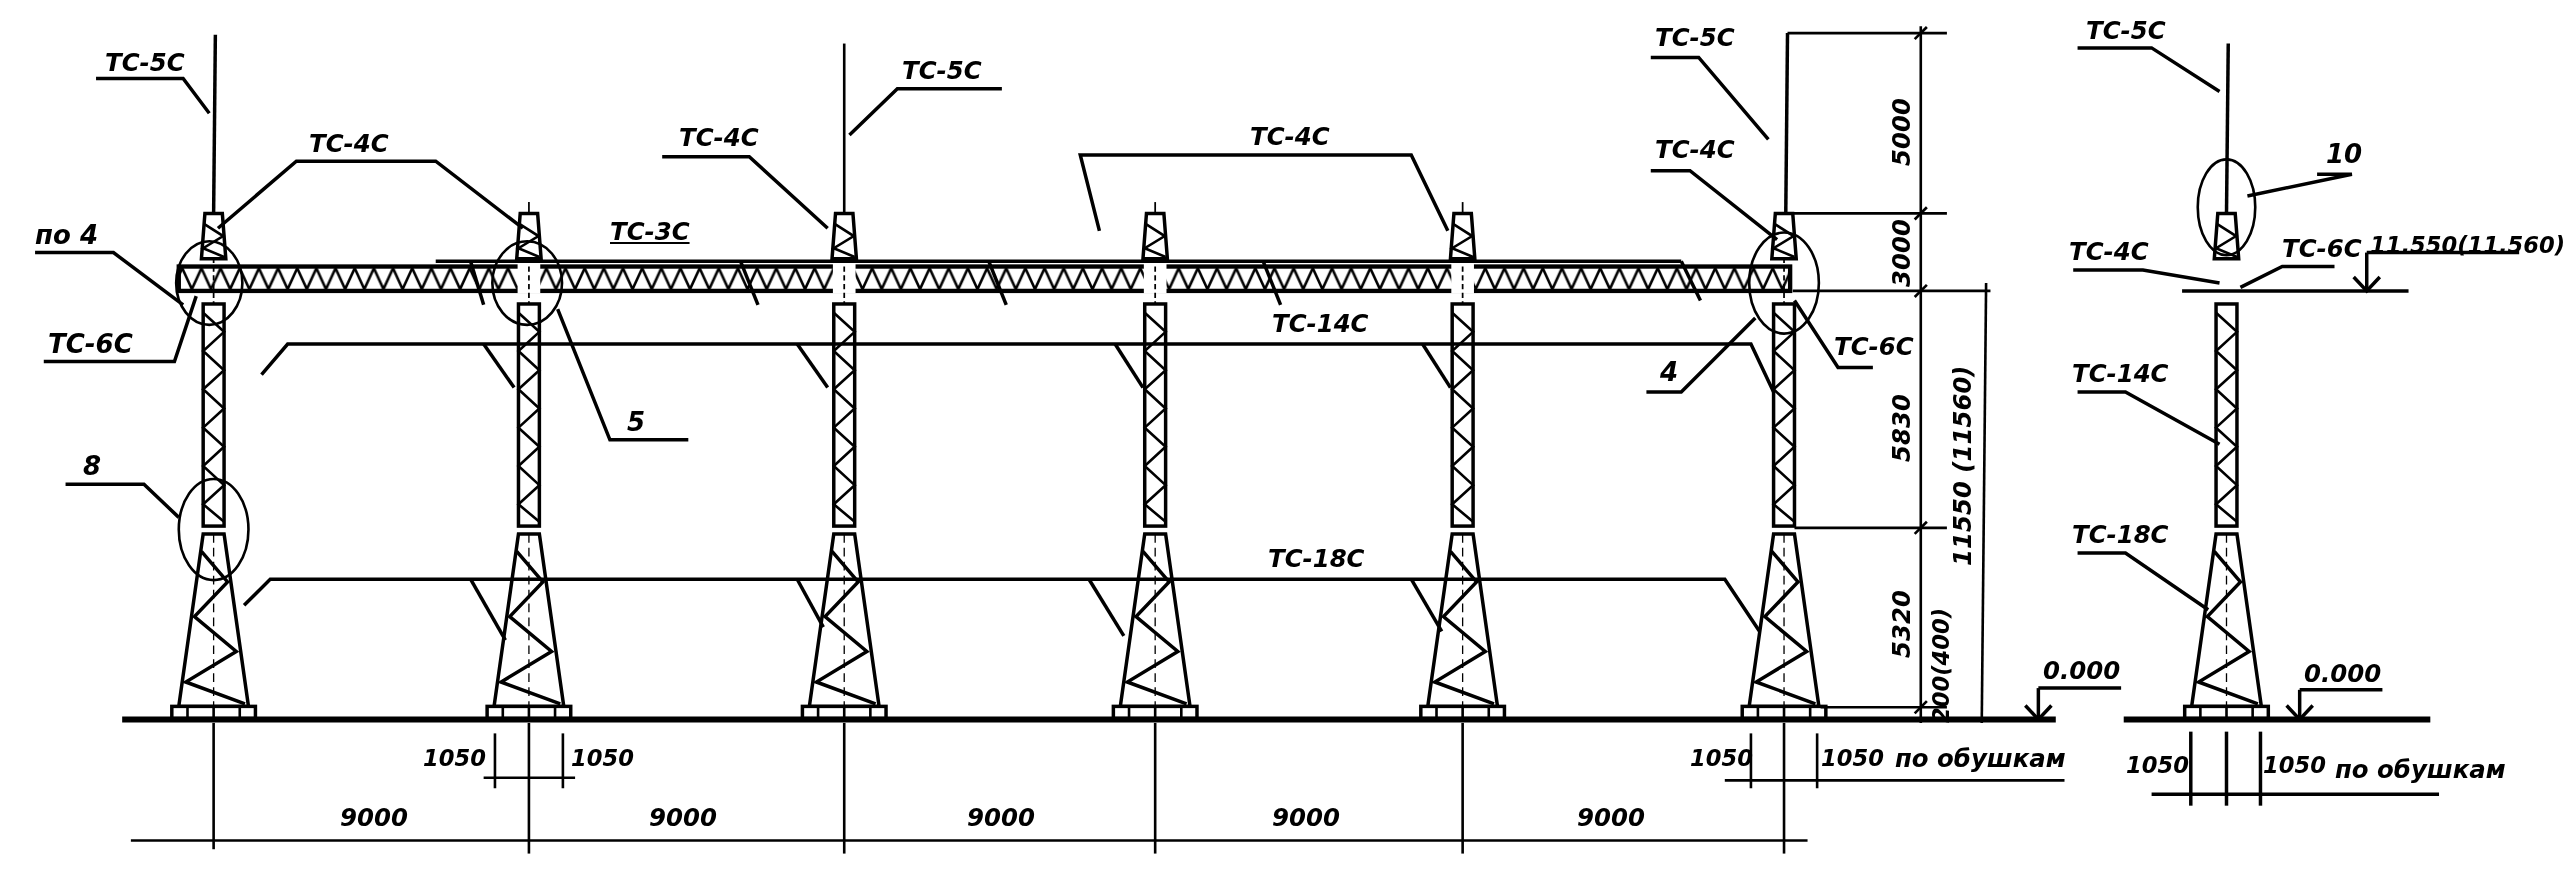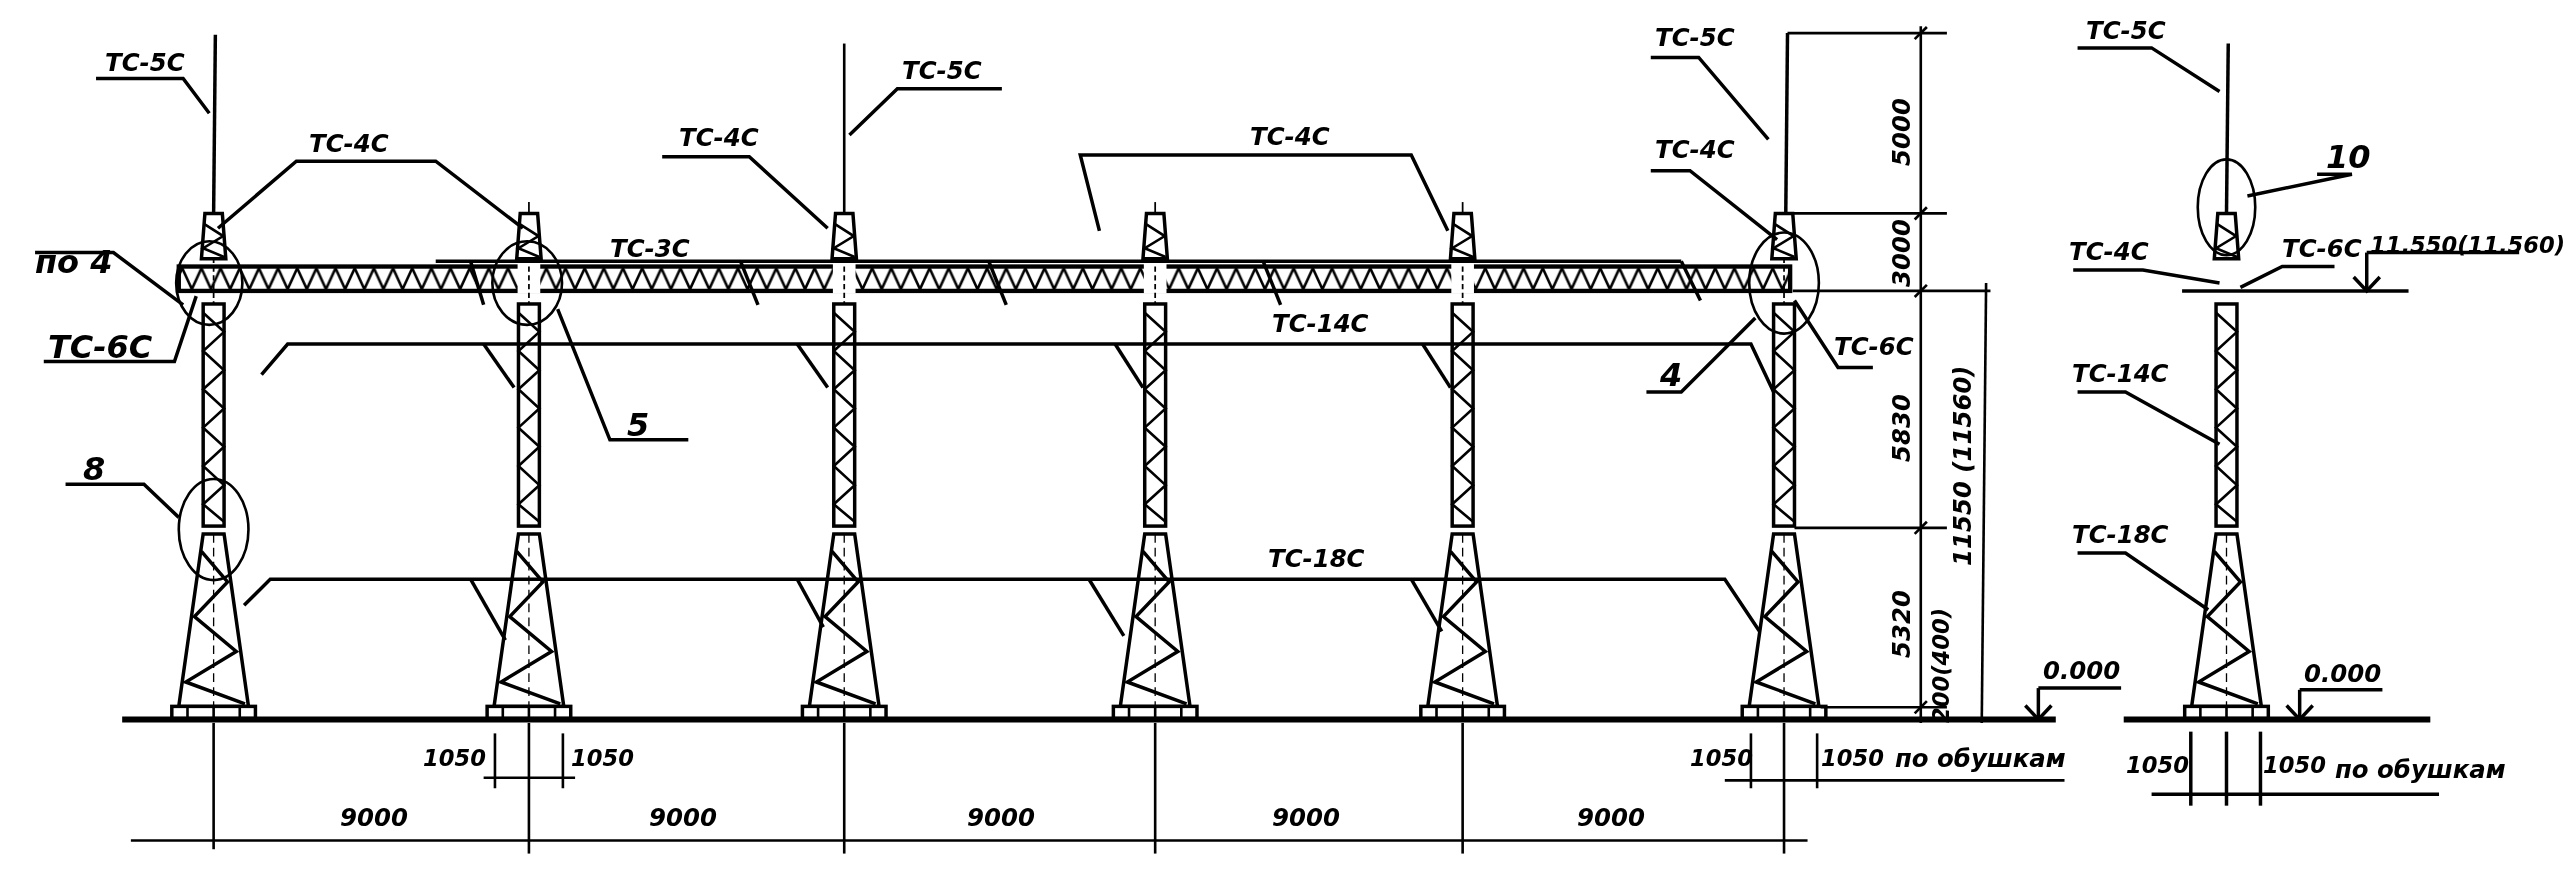--- a/index.html
+++ b/index.html
@@ -7,21 +7,21 @@
   #drawing { position: absolute; left: 0; top: 0; width: 2576px; height: 871px; }
   .lbl {
     position: absolute;
     font-family: "DejaVu Sans", sans-serif;
     font-style: italic;
     font-weight: bold;
     color: #000;
     white-space: nowrap;
     line-height: 1;
   }
-  .lbl.big { font-size: 32px; }
+  .lbl.big { font-size: 26px; }
   .lbl.mid { font-size: 24.4px; }
   .lbl.sm  { font-size: 22.6px; }
   .rot { transform-origin: left top; transform: rotate(-90deg); }
 </style>
 </head>
 <body>
 
 <svg id="drawing" viewBox="0 0 2957 1000" xmlns="http://www.w3.org/2000/svg">
   <defs>
 
@@ -205,25 +205,25 @@
       <line x1="2515" y1="840" x2="2515" y2="925"></line>
       <line x1="2595" y1="840" x2="2595" y2="925"></line>
       <line x1="2556" y1="840" x2="2556" y2="925"></line>
       <line x1="2470" y1="912" x2="2800" y2="912"></line>
     </g>
   </g>
 </svg>
 
 <span class="lbl mid" style="left:105px; top:51px;">ТС-5С</span>
 <span class="lbl mid" style="left:309px; top:132px;">ТС-4С</span>
-<span class="lbl big" style="left:35px;  top:222px;margin-top:24px;">по 4</span>
+<span class="lbl big" style="left:35px;  top:222px;">по 4</span>
 <span class="lbl big" style="left:48px;  top:331px;">ТС-6С</span>
 <span class="lbl big" style="left:83px;  top:453px;">8</span>
 <span class="lbl big" style="left:627px; top:409px;">5</span>
-<span class="lbl mid" style="left:610px; top:237px;">ТС-3С</span>
+<span class="lbl mid" style="left:610px; top:220px;text-decoration:underline;">ТС-3С</span>
 <span class="lbl mid" style="left:679px; top:126px;">ТС-4С</span>
 <span class="lbl mid" style="left:902px;top:59px;">ТС-5С</span>
 <span class="lbl mid" style="left:1250px;top:125px;">ТС-4С</span>
 <span class="lbl mid" style="left:1272px;top:312px;">ТС-14С</span>
 <span class="lbl mid" style="left:1268px;top:547px;">ТС-18С</span>
 <span class="lbl mid" style="left:1655px;top:26px;">ТС-5С</span>
 <span class="lbl mid" style="left:1655px;top:138px;">ТС-4С</span>
 <span class="lbl mid" style="left:1834px;top:335px;">ТС-6С</span>
 <span class="lbl big" style="left:1660px;top:359px;">4</span>
 

